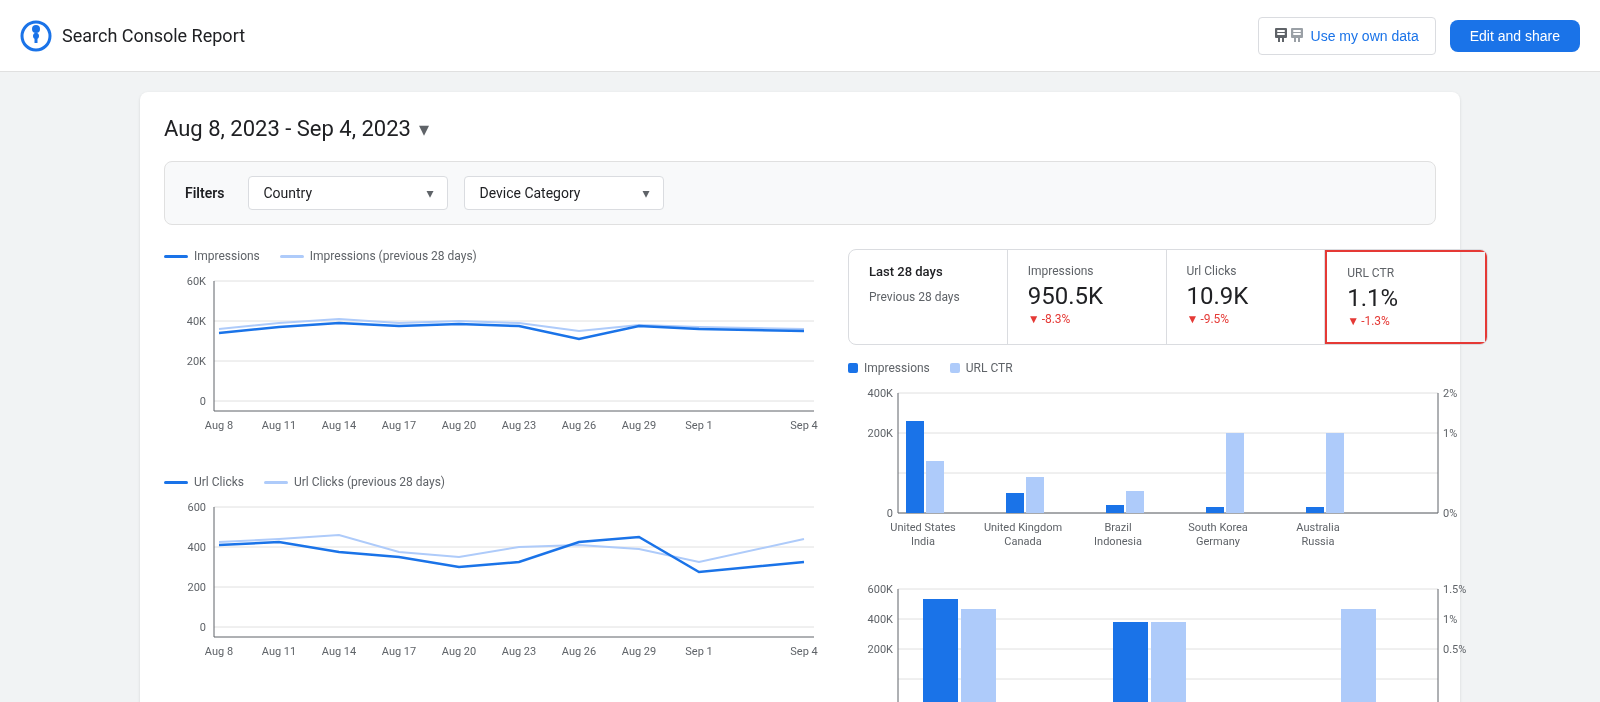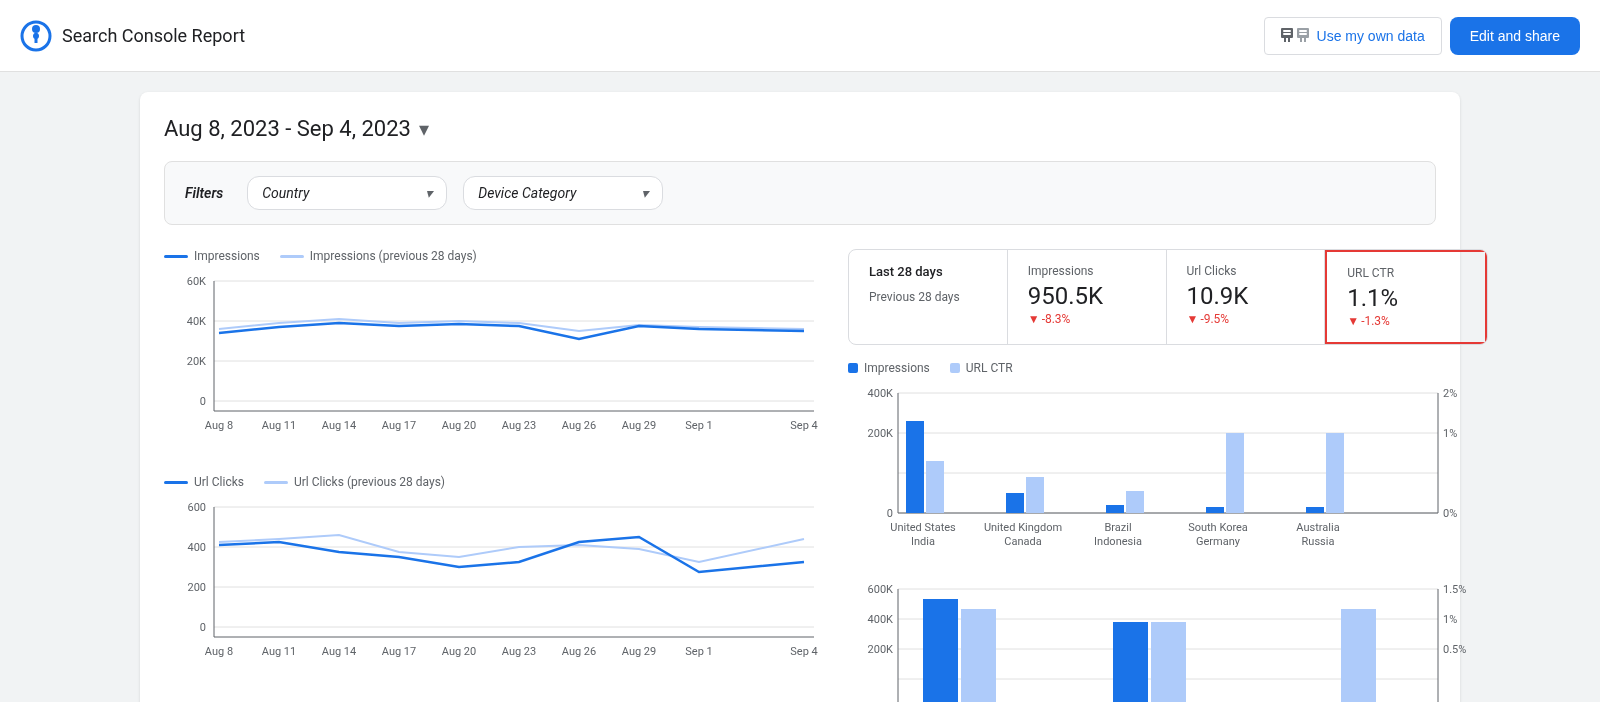--- a/index.html
+++ b/index.html
@@ -29,21 +29,22 @@
       flex-shrink: 0;
     }
     .nav-title {
       font-size: 18px;
       color: #202124;
       font-weight: 400;
     }
     .nav-actions {
       margin-left: auto;
       display: flex;
-      gap: 8px;
+      align-items: center;
+      gap: 14px;
     }
     .btn-use-own {
       display: flex;
       align-items: center;
       gap: 8px;
       border: 1px solid #dadce0;
       border-radius: 4px;
       padding: 8px 16px;
       background: #fff;
       cursor: pointer;
@@ -112,34 +113,33 @@
     
     .filters-row {
       display: flex;
       align-items: center;
       gap: 16px;
       background: #f8f9fa;
       border: 1px solid #e0e0e0;
       border-radius: 8px;
       padding: 14px 20px;
       margin-bottom: 24px;
-      font-style: italic;
     }
     .filters-label {
       font-size: 14px;
       color: #202124;
       font-weight: 600;
       margin-right: 8px;
     }
     .filter-select {
       display: flex;
       align-items: center;
       gap: 8px;
       border: 1px solid #dadce0;
-      border-radius: 12px;
+      border-radius: 4px;
       padding: 8px 14px;
       background: #fff;
       cursor: pointer;
       font-size: 14px;
       color: #202124;
       min-width: 200px;
     }
     .filter-select .chevron-down {
       margin-left: auto;
       color: #5f6368;

